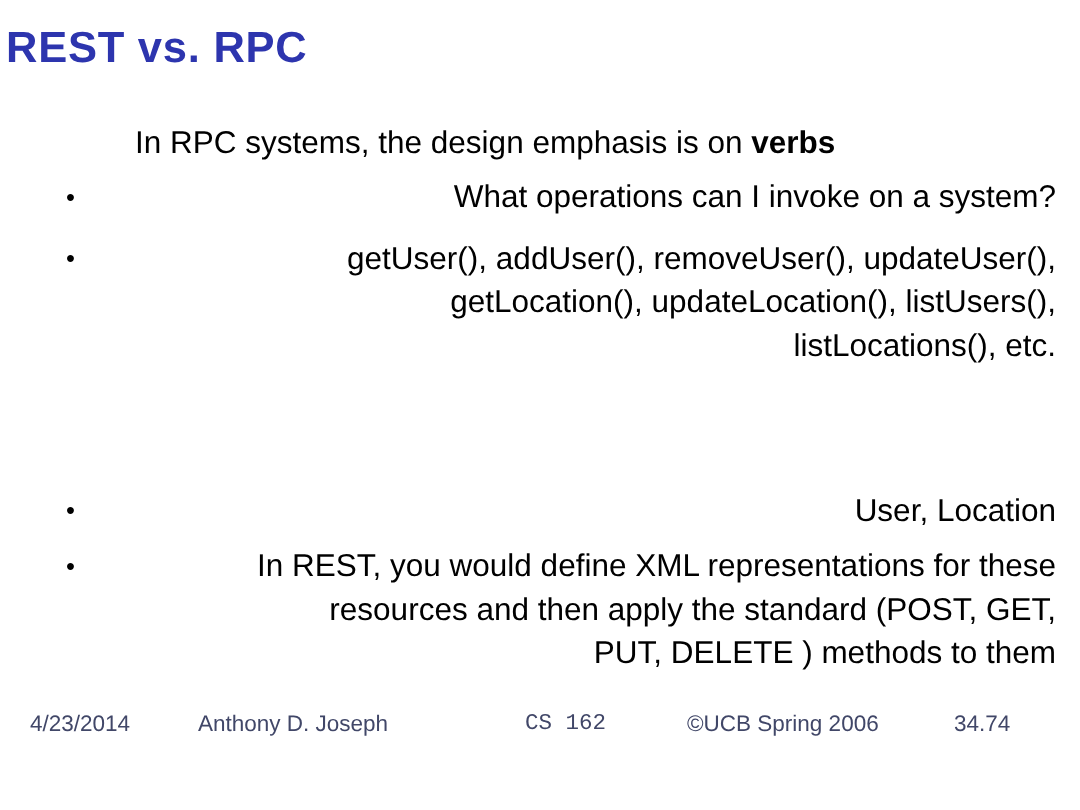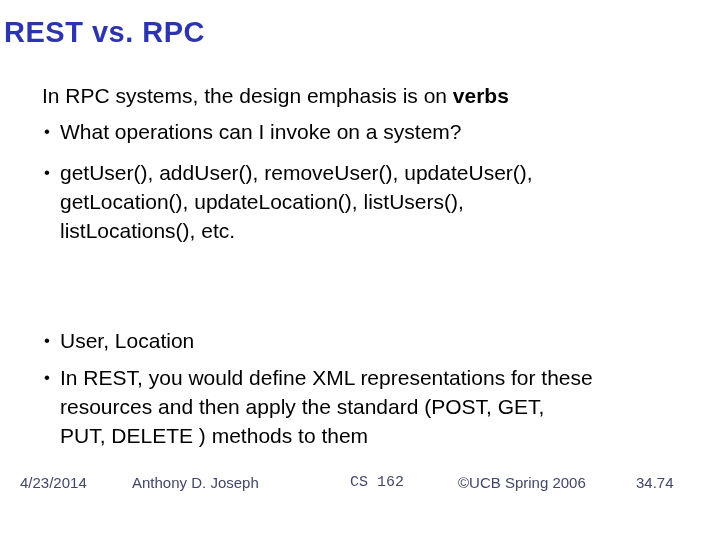--- a/index.html
+++ b/index.html
@@ -48,20 +48,21 @@
   .bullet .marker {
     flex: 0 0 16px;
     width: 16px;
     font-size: 17px;
     line-height: 29px;
   }
   .bullet .btext { flex: 1 1 auto; }
   .bullet .bline {
     display: block;
     white-space: nowrap;
+    text-align: right;
   }
   .footer-item {
     position: absolute;
     top: 474px;
     font-size: 15px;
     color: #414768;
     white-space: nowrap;
   }
   .f-date      { left: 20px; }
   .f-author    { left: 132px; }
@@ -69,21 +70,21 @@
   .f-copyright { left: 458px; }
   .f-page      { left: 636px; }
 </style>
 </head>
 <body>
 
 <div class="slide">
 
   <h1 class="title">REST vs. RPC</h1>
 
-  <div class="lead" style="top: 81px;"><span>In RPC systems, the design emphasis is on </span><b>verbs</b></div>
+  <div class="lead" style="top: 81px; margin-left: 48px;"><span>In RPC systems, the design emphasis is on </span><b>verbs</b></div>
 
   <div class="bullet" style="top: 117px;">
     <span class="marker">•</span>
     <span class="btext">
       <span class="bline">What operations can I invoke on a system?</span>
     </span>
   </div>
 
   <div class="bullet" style="top: 158px;">
     <span class="marker">•</span>

